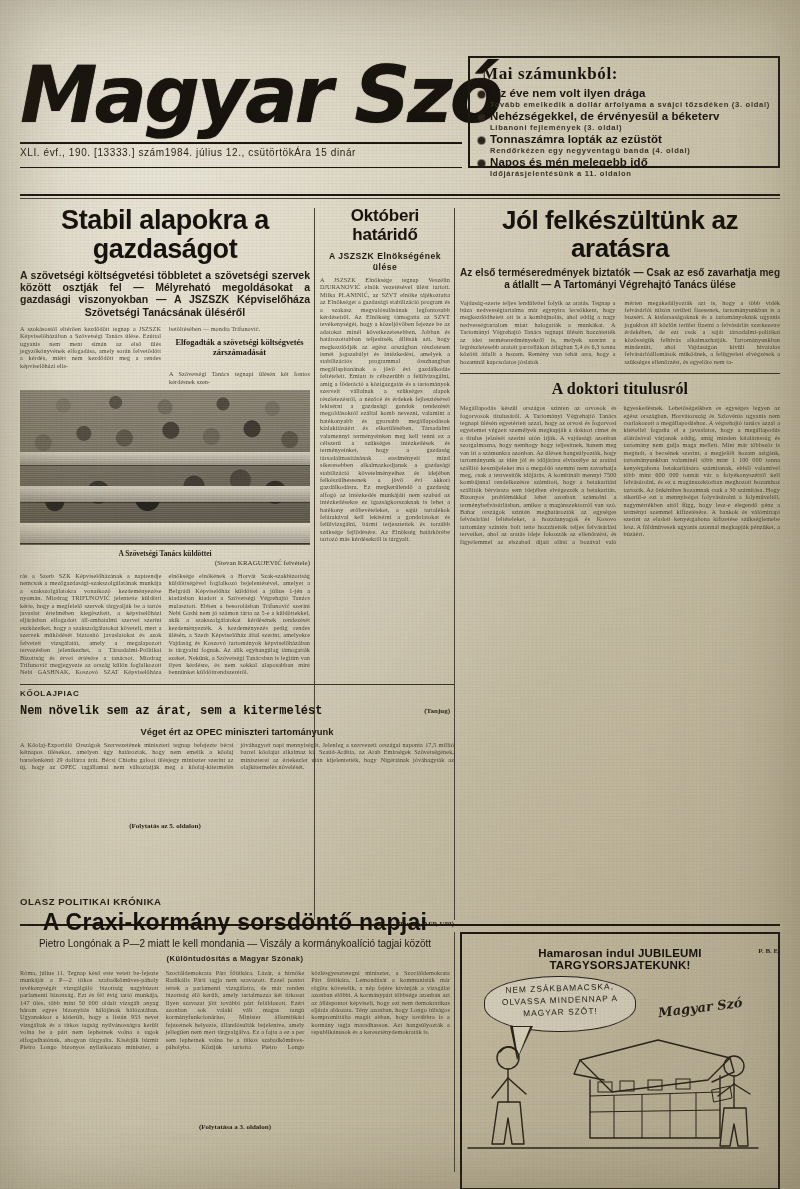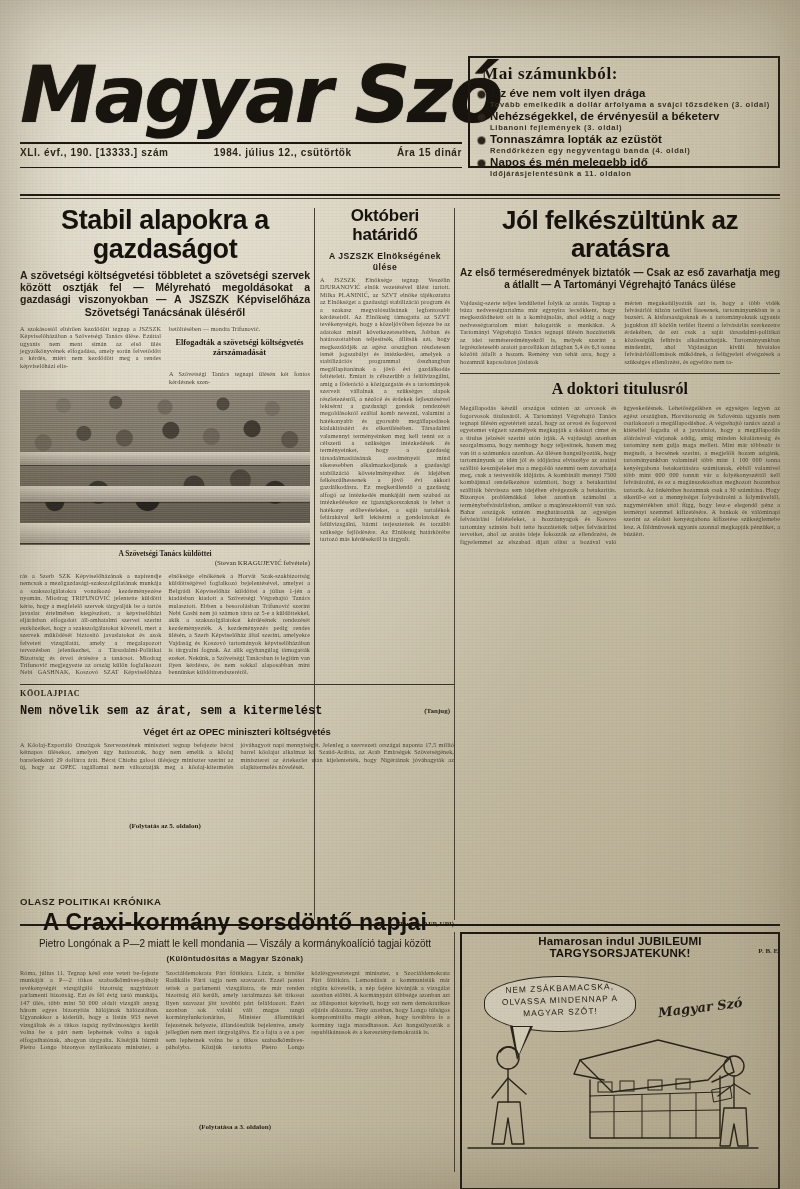--- a/index.html
+++ b/index.html
@@ -36,22 +36,22 @@
     font-family:"DejaVu Sans",sans-serif;
     font-weight:bold;font-style:italic;
     font-size:78px;line-height:78px;letter-spacing:-3px;
     color:#17130e;
     text-shadow:0 0 1px rgba(0,0,0,.6);
     white-space:nowrap;
   }
   .mast-line{position:absolute;left:0;top:126px;width:442px;border-top:2px solid #1d1812;}
   .mast-info{
     position:absolute;left:0;top:131px;width:442px;
-    display:flex;justify-content:space-between;align-items:center;
-    font-family:"Liberation Sans",sans-serif;font-weight:bold;
+    display:flex;justify-content:flex-start;align-items:center;
+    font-family:"Liberation Sans",sans-serif;font-weight:normal;
     font-size:10px;letter-spacing:.6px;color:#2a2419;
   }
   .mast-line2{position:absolute;left:0;top:151px;width:442px;border-top:1px solid #1d1812;}
 
   
   .todaybox{
     position:absolute;left:448px;top:40px;width:312px;height:112px;
     border:2px solid #1d1812;padding:6px 8px 4px 8px;box-sizing:border-box;
   }
   .todaybox h2{
@@ -168,21 +168,21 @@
     font-family:Liberation Serif, serif;font-size:7px;
     text-align:right;margin-top:1px;color:#3a3226;
   }
 
   
   .boxtitle{
     font-family:"Liberation Serif",serif;font-weight:bold;font-size:16px;
     text-align:center;color:#16120d;margin:6px 0 6px 0;letter-spacing:.2px;
   }
   .kicker-small{
-    font-family:Liberation Serif, serif;font-weight:bold;font-size:8px;
+    font-family:Liberation Sans, sans-serif;font-weight:bold;font-size:8px;
     letter-spacing:.7px;color:#241e15;
   }
   h2.head-oil{
     margin:4px 0 0 0;font-family:Liberation Mono, monospace;font-weight:bold;
     font-size:12px;line-height:19px;text-align:left;color:#16120d;
   }
   .deck-oil{
     margin:5px 0 4px 0;font-family:"Liberation Sans",sans-serif;font-weight:bold;
     font-size:9.4px;text-align:center;color:#201a13;
   }
@@ -203,21 +203,21 @@
     margin:4px 0 0 0;font-family:"Liberation Sans",sans-serif;font-weight:normal;
     font-size:10px;line-height:12px;text-align:justify;text-align-last:center;color:#201a13;
   }
   .note-d{
     font-family:"Liberation Sans",sans-serif;font-weight:bold;font-size:7.6px;
     text-align:center;margin-top:4px;letter-spacing:.4px;color:#2b2419;
   }
 
   .adbox{
     border:2px solid #1d1812;width:100%;height:258px;box-sizing:border-box;
-    padding:1px 8px;position:relative;overflow:hidden;
+    padding:13px 8px;position:relative;overflow:hidden;
   }
   .adtitle{
     font-family:"Liberation Sans",sans-serif;font-weight:bold;font-size:11.5px;
     text-align:center;color:#16120d;letter-spacing:.2px;
   }
   .toon{position:absolute;left:0;right:0;top:28px;bottom:0;}
   .bubble{
     position:absolute;left:22px;top:14px;width:150px;height:54px;
     border:1.6px solid #2b2419;border-radius:48%/46%;
     background:rgba(255,255,250,.28);
@@ -341,21 +341,21 @@
       <h1 class="head-b">Októberi határidő</h1>
       <div class="kicker-b">A JSZSZK Elnökségének ülése</div>
       <div class="bodytext" style="height:428px;overflow:hidden;">A JSZSZK Elnöksége tegnap Veszélin DJURANOVIĆ elnök vezetésével ülést tartott. Milka PLANINIĆ, az SZVT elnöke tájékoztatta az Elnökséget a gazdasági stabilizáció program és a szakasz megvalósulásának legfontosabb kérdéseiről. Az Elnökség támogatta az SZVT tevékenységét, hogy a közeljövőben fejezze be az adatokat minél következetesebben, Jobban és határozottabban teljesítsék, állítsák azt, hogy megkezdődjék az egész országban részletesen ismét jogszabályt és intézkedést, amelyek a stabilizációs programmal összhangban megállapítanának a jövő évi gazdálkodás feltételeit. Emiatt is célszerűbb a felülvizsgálni, amíg a föderáció a közigazgatás és a tartományok szerveit vállalnak a szükséges alapok részletezésről, a nézőcé és érdekek fejlesztésével lekísérni a gazdasági gondok rendezését megoldásokról ezáltal komb nevezni, valamint a hatékonyabb és gyorsabb megállapodások kialakításáért és elkerülésében. Társadalmi valamennyi terményeinken meg kell tenni ez a célszerű a szükséges intézkedések és terményeinket, hogy a gazdaság társadalmasításának eredményeit mind sikeresebben alkalmazkodjanak a gazdasági stabilizáció követelményeihez és idejében felkészülhessenek a jövő évi akkori gazdálkodásra. Ez megkerülendő a gazdaság alfogó az intézkedés munkájáit nem szabad az intézkedésekre ez igazságkorszaknak is lehet a hatékony erőbevételeket, a saját tartalékok felárakával kell lekísérni a gondolatokat és felülvizsgálni, bármi terjesztettek és torzább szüksége fejlődésére. Az Elnökség határkörébe tartozó más kérdésekről is tárgyalt.</div>
       <div class="credit">(Tanjug)</div>
     </div>
 
     <div style="position:absolute;left:0;top:668px;width:434px;">
       <div style="border-top:1px solid #3a3226;"></div>
       <div class="kicker-small" style="margin-top:4px;">KŐOLAJPIAC</div>
       <h2 class="head-oil">Nem növelik sem az árat, sem a kitermelést</h2>
-      <div class="deck-oil">Véget ért az OPEC miniszteri költségvetés</div>
+      <div class="deck-oil">Véget ért az OPEC miniszteri tartományunk</div>
       <div class="bodytext twocol" style="height:176px;overflow:hidden;">A Kőolaj-Exportáló Országok Szervezetének miniszteri tegnap befejezte bécsi kétnapos ülésekor, amelyen úgy határoztak, hogy nem emelik a kőolaj barrelenkénti 29 dollárra árát. Bécsi Chiohu galooi ülésjegy miniszter szerint az új, hogy az OPEC tagállamai nem változtatják meg a kőolaj-kitermelés jóváhagyott napi mennyiségét. Jelenleg a szervezeti országai naponta 17,5 millió barrel kőolajat alkalmaz ki. Szaúd-Arábia, az Arab Emírségek Szövetségének, miniszterei az értekezlet után kijelentették, hogy Nigériának jóváhagyták az olajkitermelés növelését.</div>
       <div class="credit">(Tanjug, AFP, UPI)</div>
     </div>
 
     <div class="colC">
       <h1 class="head-c">Jól felkészültünk az aratásra</h1>
       <div class="deck-c">Az első terméseredmények biztatók — Csak az eső zavarhatja meg a átlallt — A Tartományi Végrehajtó Tanács ülése</div>
 
       <div style="display:flex;gap:9px;margin-top:8px;">
         <div style="flex:1;">

